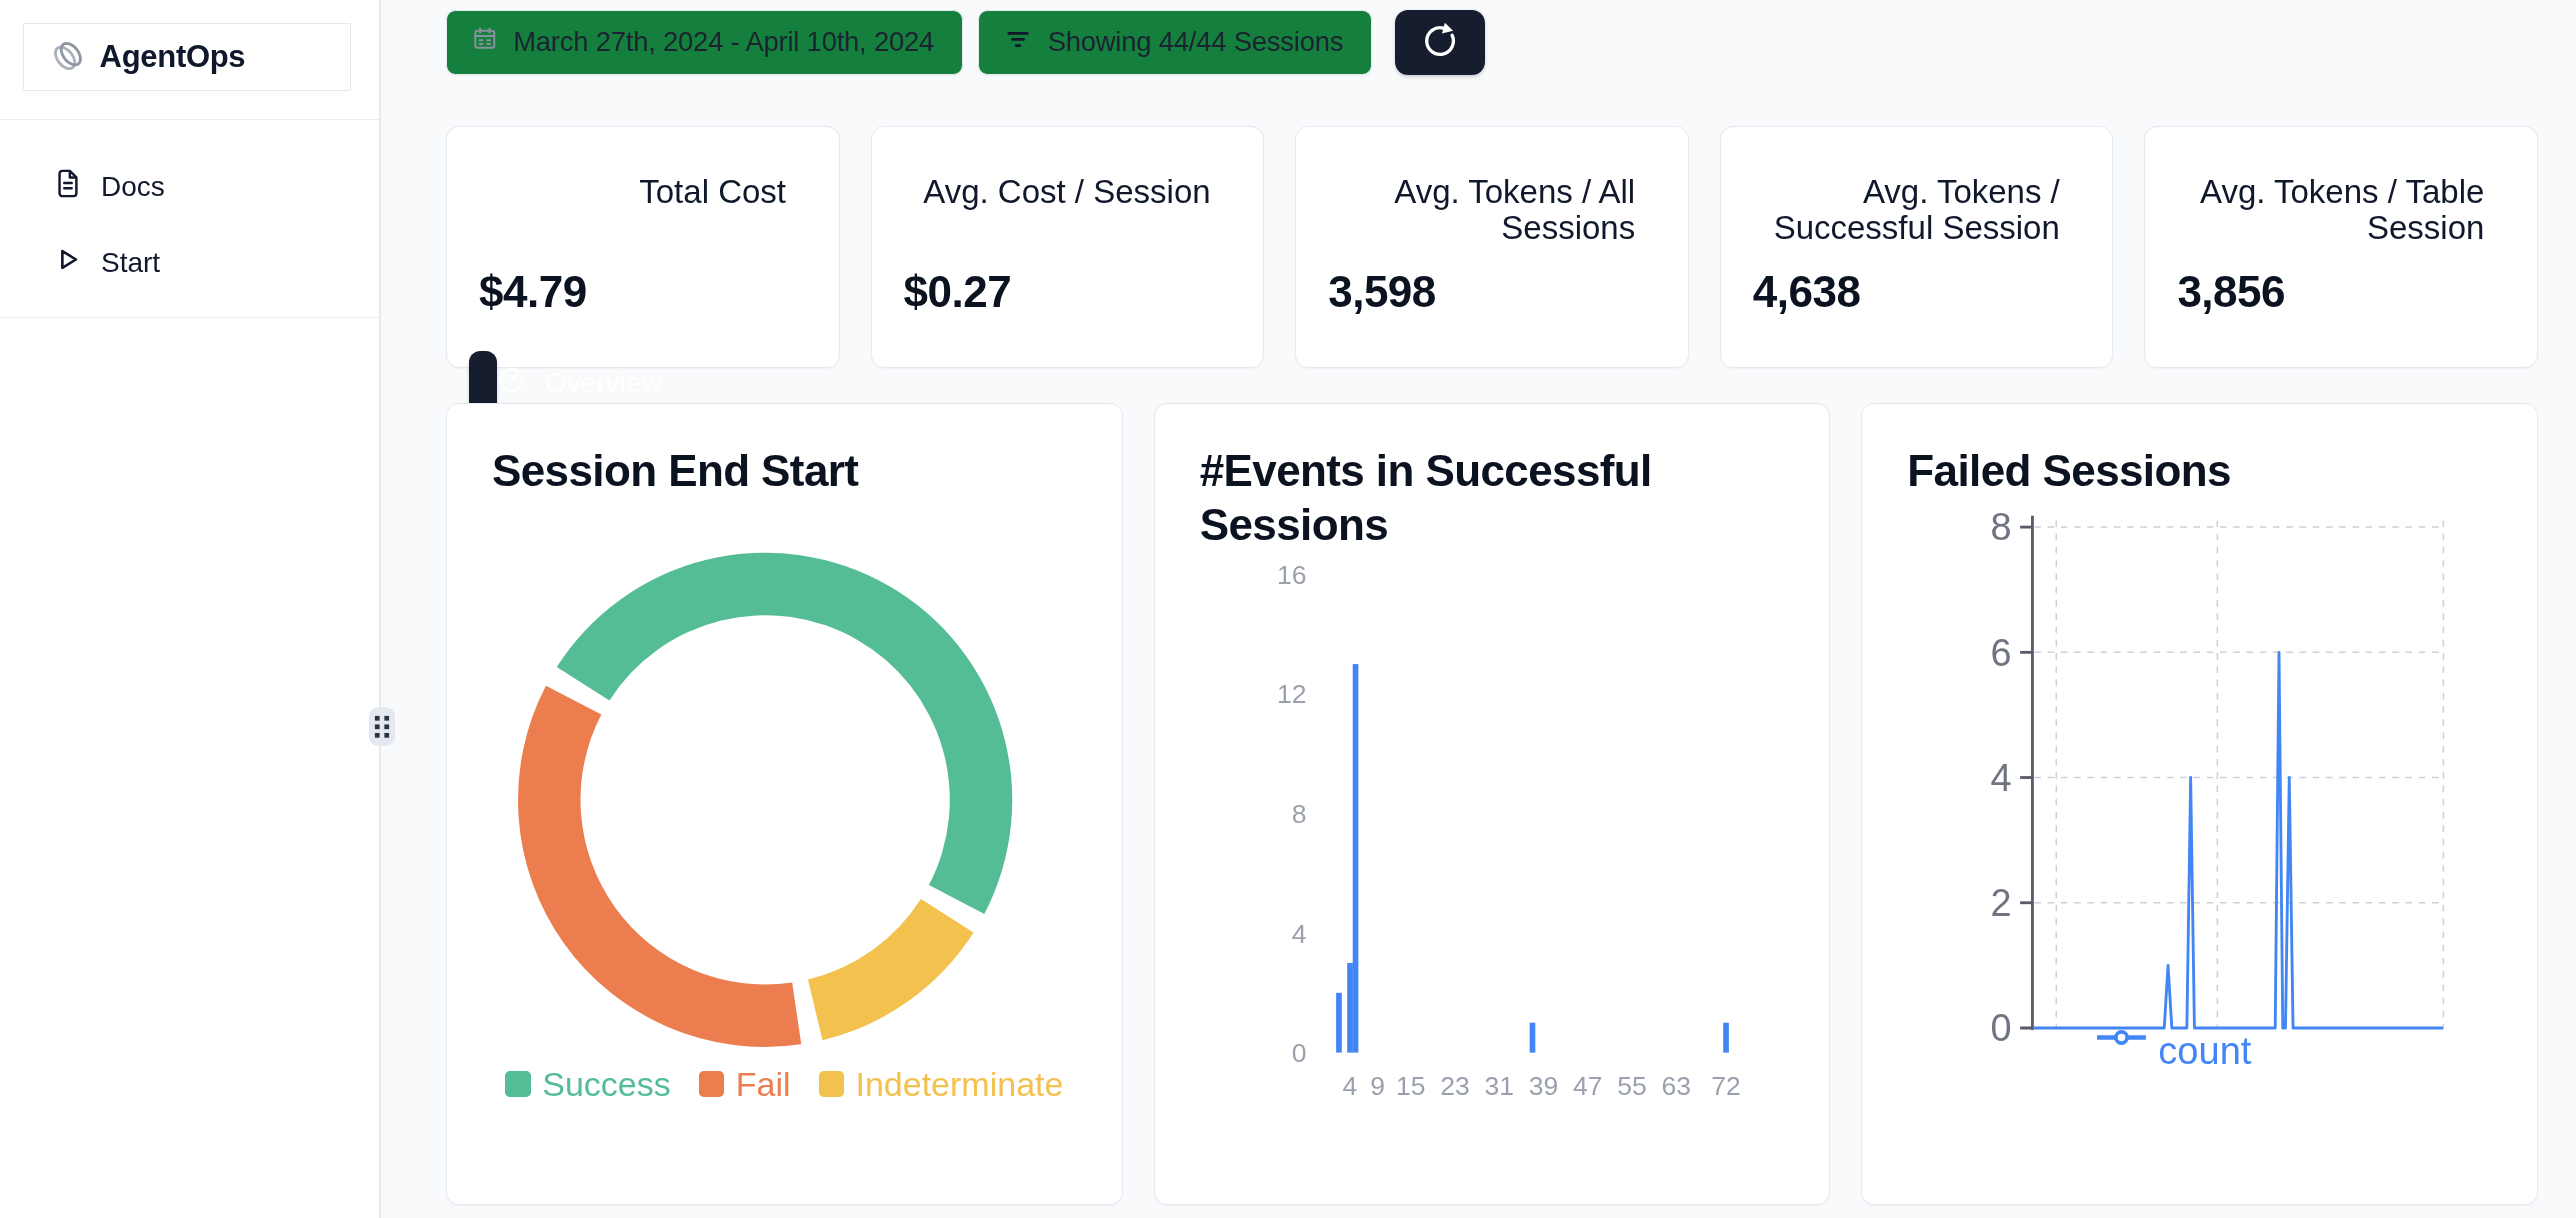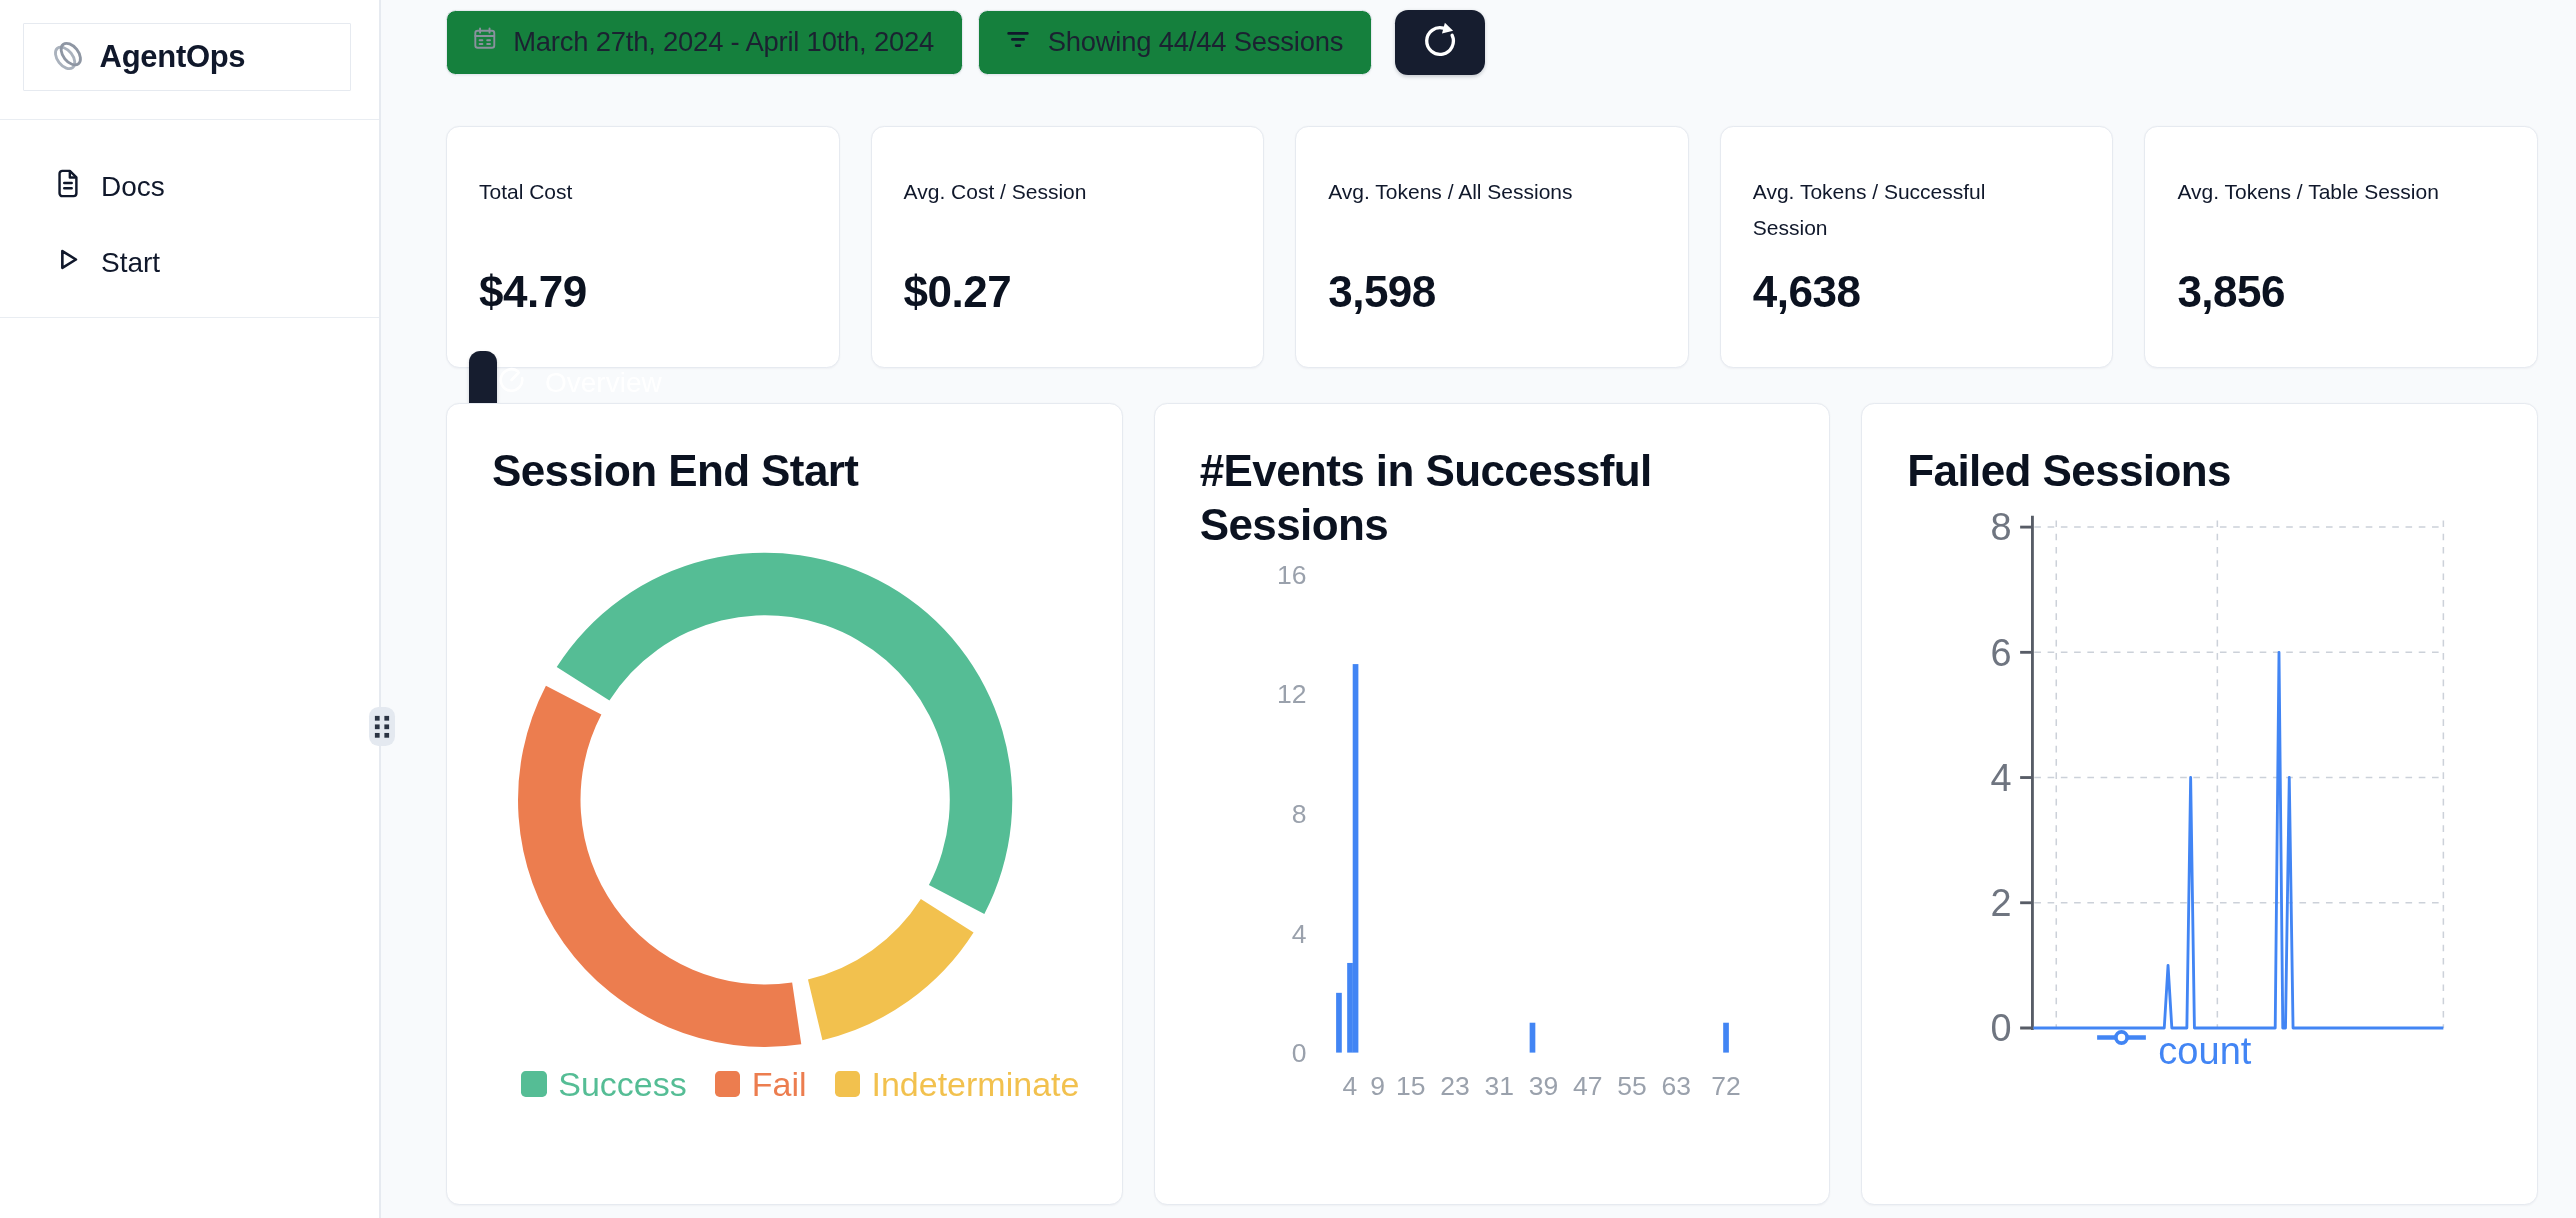--- a/index.html
+++ b/index.html
@@ -55,35 +55,35 @@
     width:90px; margin-left:7.6px; border:none; border-radius:13.2px;
     background:#161d2f; display:flex; align-items:center; justify-content:center;
     cursor:pointer; box-shadow:0 1.9px 3.8px rgba(16,24,40,.2);
   }
   
   .stats-row { display:flex; gap:31px; height:242px; margin-top:51px; }
   .stat-card {
     flex:1; background:#fff; border:1.9px solid #e6eaf0; border-radius:13.2px;
     padding:47px 28px 0 32px; box-shadow:0 0.9px 1.9px rgba(16,24,40,.04);
   }
-  .stat-label { font-size:21px; line-height:36px; height:76px; max-width:307px; color:#10182b; }
+  .stat-label { font-size:33px; line-height:36px; height:76px; max-width:307px; color:#10182b;text-align:right; }
   .stat-value { font-size:44px; font-weight:bold; letter-spacing:-0.5px; color:#0b1220; margin-top:17px; }
   
   .charts-row { display:flex; gap:31px; height:802px; margin-top:35px; }
   .chart-card {
     flex:1; position:relative; background:#fff; border:1.9px solid #e6eaf0;
     border-radius:13.2px; box-shadow:0 0.9px 1.9px rgba(16,24,40,.04); overflow:hidden;
   }
   .chart-title {
     position:absolute; left:45px; top:40px; font-size:44px; font-weight:bold;
     letter-spacing:-0.6px; line-height:54px; color:#0b1220; max-width:535px;
   }
   .chart-svg { position:absolute; left:0; top:0; }
   .donut-legend {
-    position:absolute; left:16px; top:661px; width:100%;
+    position:absolute; left:0; top:661px; width:100%;
     display:flex; justify-content:center; gap:28px;
   }
   .legend-item { display:flex; align-items:center; gap:11.4px; font-size:34px; font-weight:500; }
   .legend-swatch { width:25.6px; height:25.6px; border-radius:4.7px; }
   .line-legend {
     position:absolute; left:170px; top:626px; width:284px;
     display:flex; align-items:flex-start; justify-content:center; gap:12px;
   }
   .line-legend-label { font-size:38px; color:#4285f4; }
 </style>

